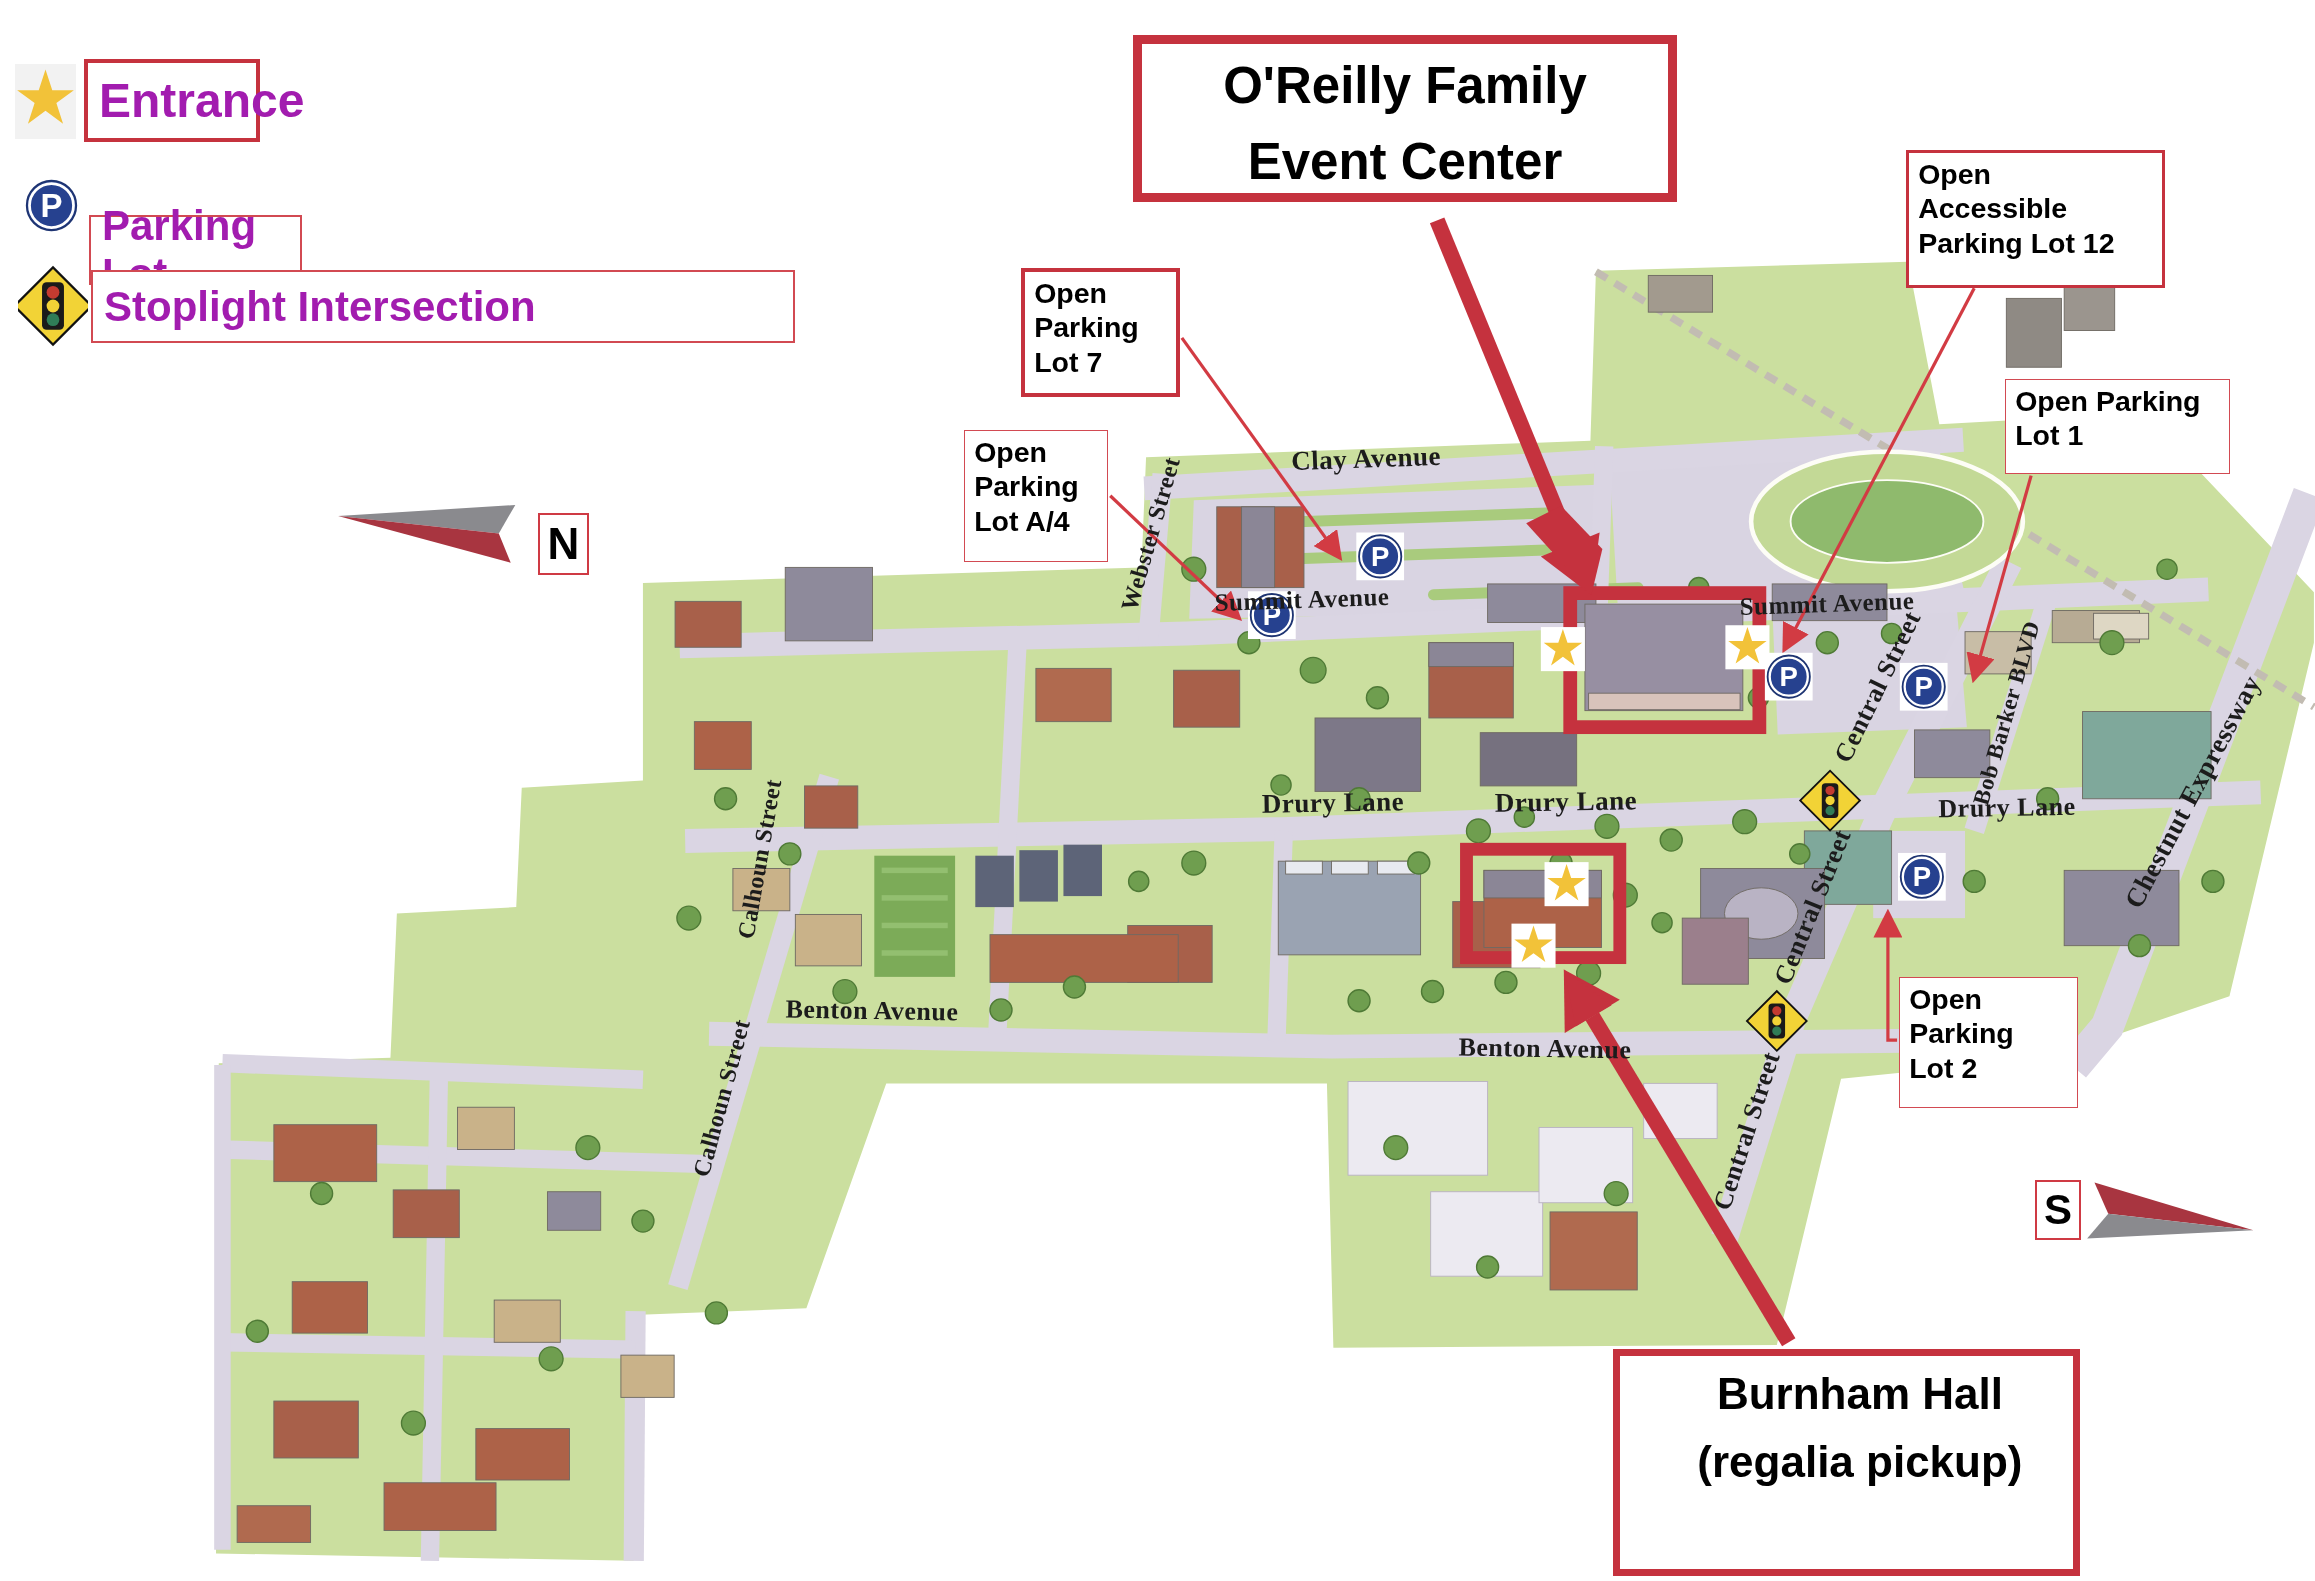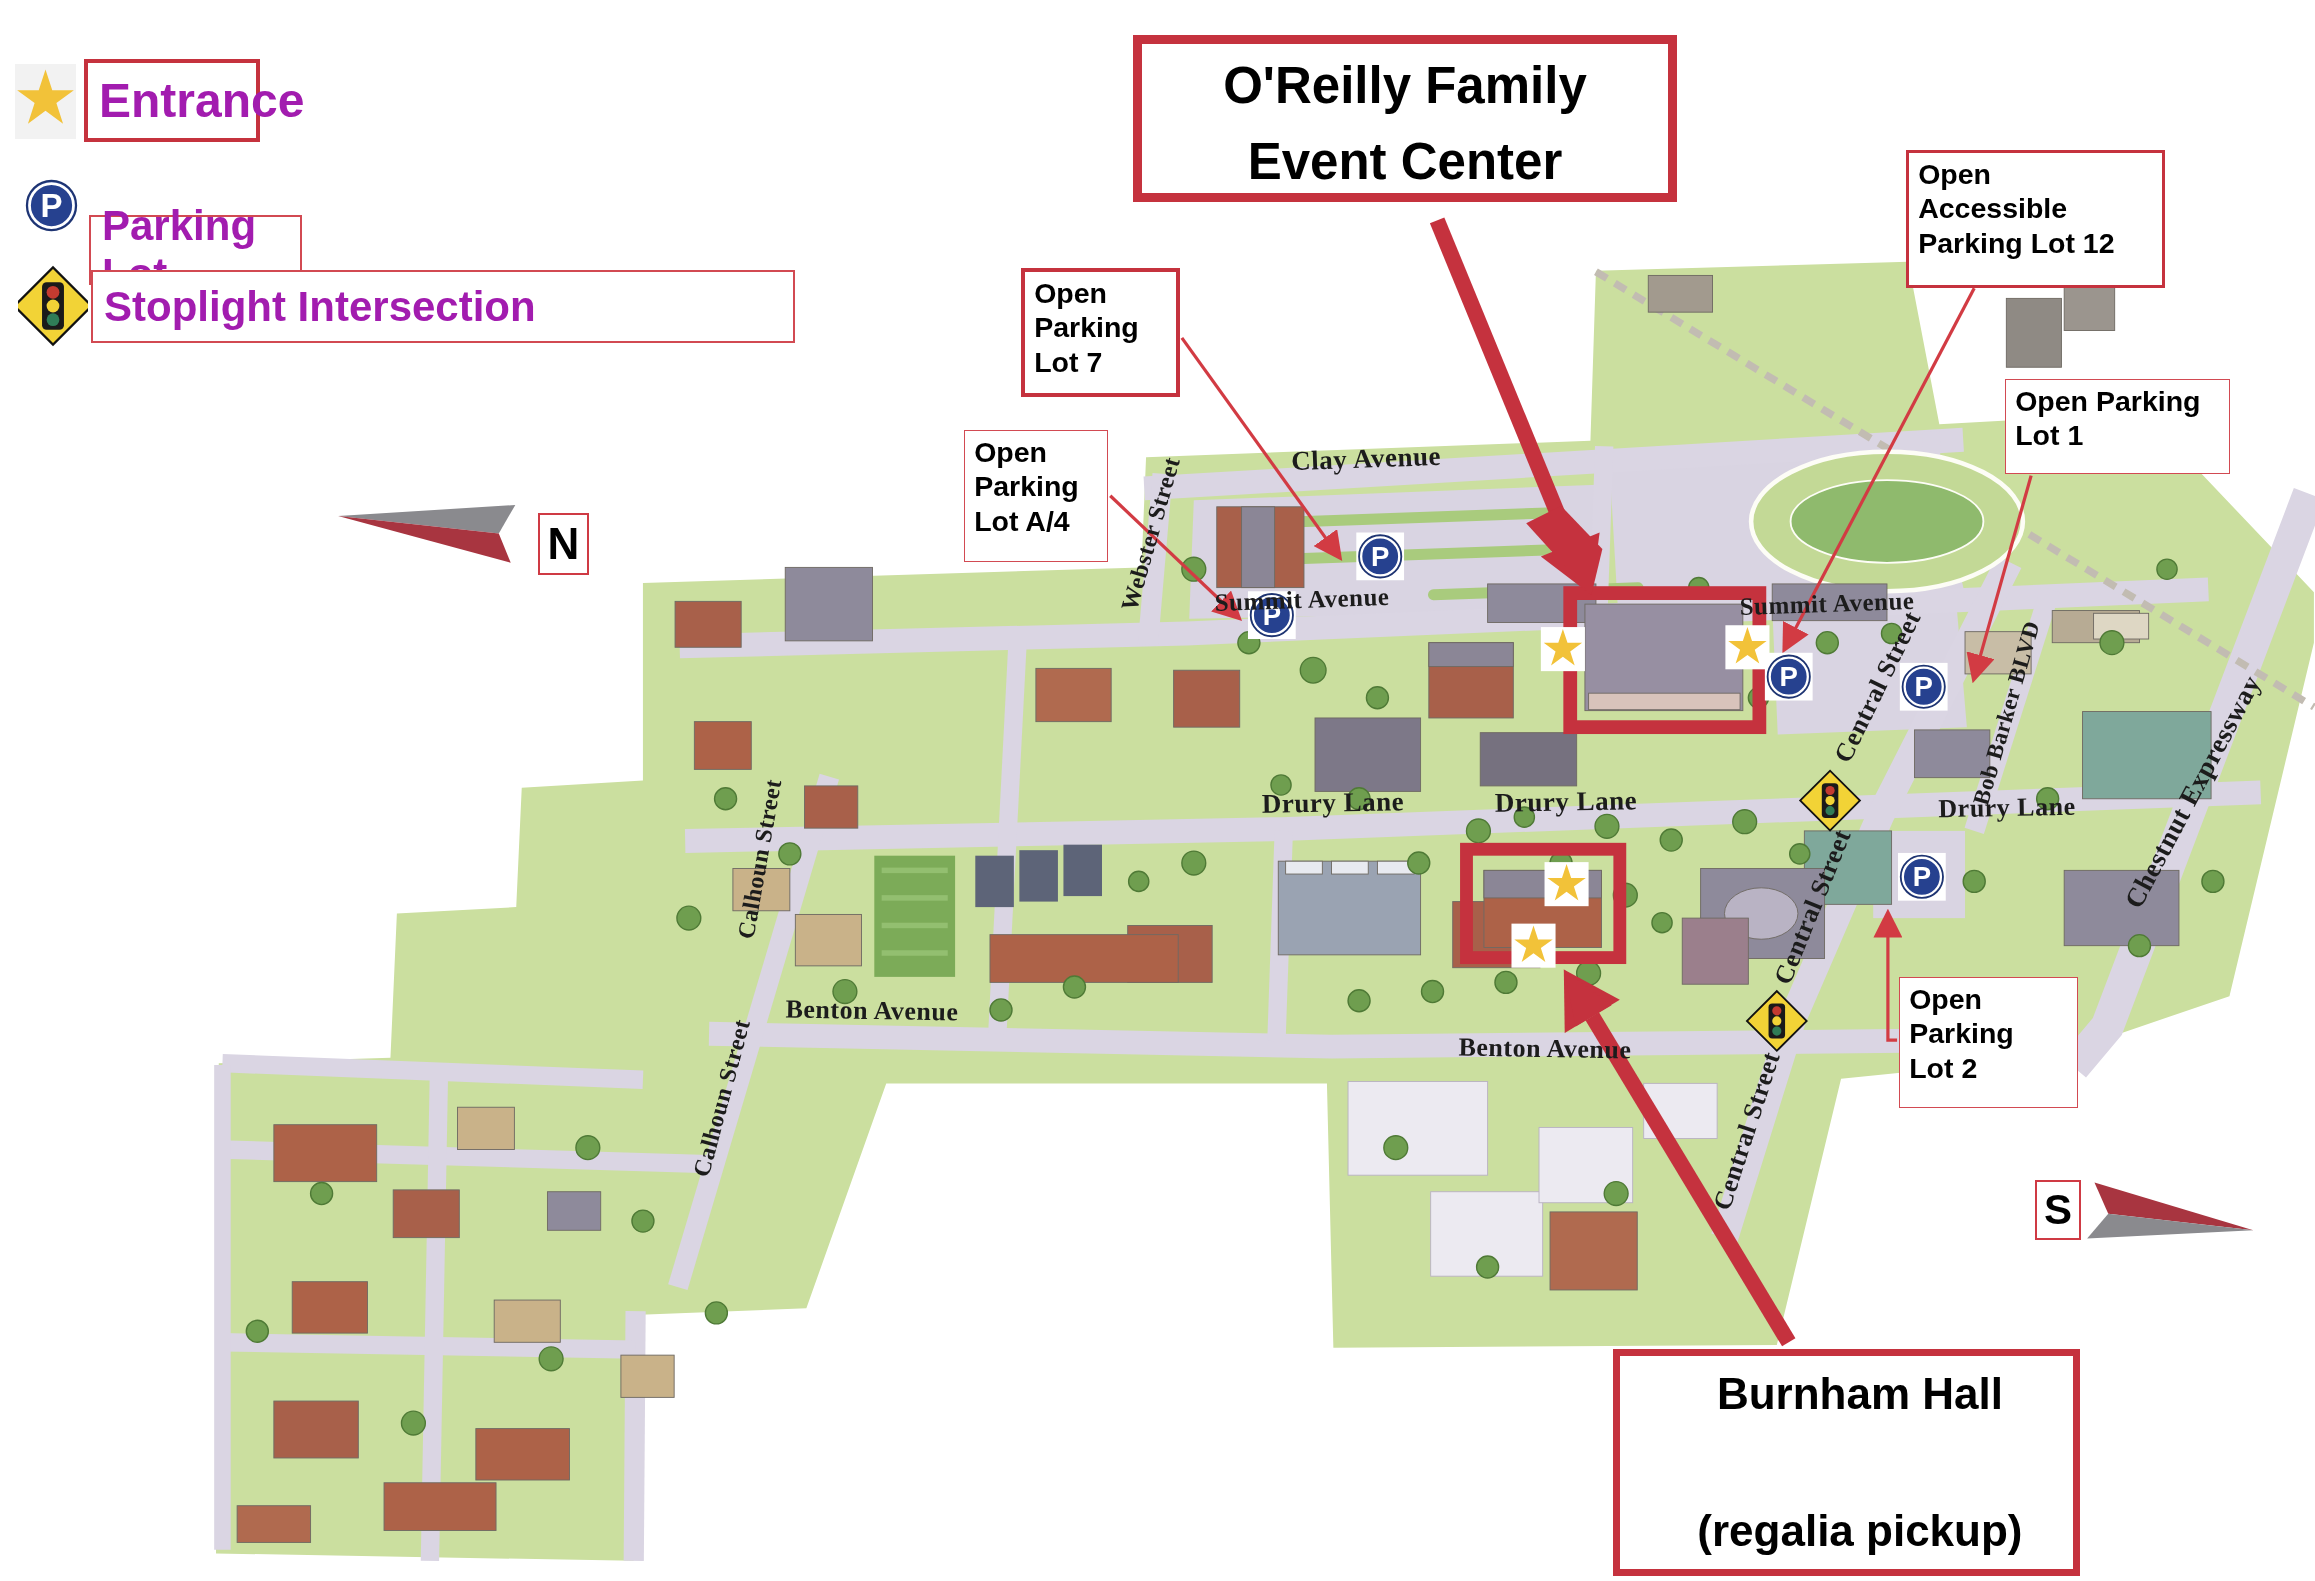--- a/index.html
+++ b/index.html
@@ -12,21 +12,21 @@
           font-family:"Liberation Serif",serif;font-weight:bold;
           transform:translate(-50%,-50%) rotate(var(--r,0deg));letter-spacing:0.5px;}
 
   
   .callout{position:absolute;background:#ffffff;color:#000;
            font-family:"Liberation Sans",sans-serif;font-weight:bold;
            line-height:1.22;padding:3.7px 9.2px;box-sizing:border-box;}
   .b-thin {border:2.8px solid #d24a52;}
   .b-mid  {border:4.6px solid #c5323e;}
   .b-thick{border:9.2px solid #c5323e;}
-  .title-box{display:flex;flex-direction:column;justify-content:space-between;text-align:center;}
+  .title-box{display:flex;flex-direction:column;justify-content:flex-start;text-align:center;}
 
   .legend-row{position:absolute;}
   .legend-box{position:absolute;background:#fff;color:#a21caf;font-weight:bold;
               font-family:"Liberation Sans",sans-serif;display:flex;align-items:center;
               padding:0 11px;box-sizing:border-box;}
 
   .compass-label{position:absolute;border:2.8px solid #cf3a44;background:#fff;color:#000;
                  font-weight:bold;display:flex;align-items:center;justify-content:center;
                  font-family:"Liberation Sans",sans-serif;}
 </style>

